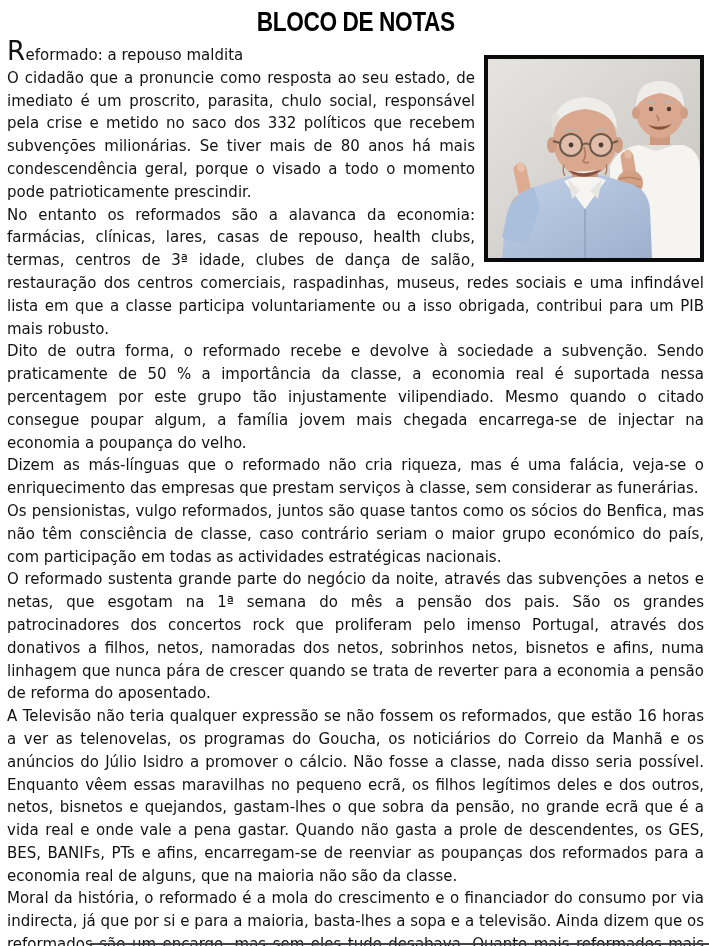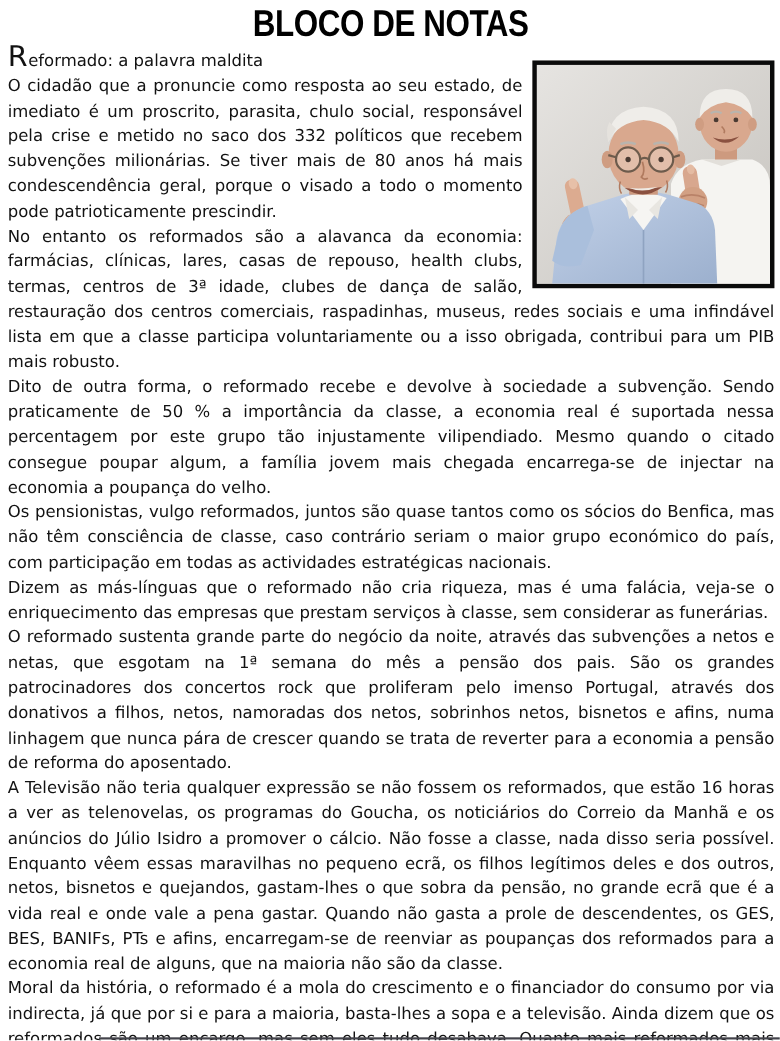--- a/index.html
+++ b/index.html
@@ -3,21 +3,21 @@
 <meta charset="utf-8">
 <style>
   html,body{margin:0;padding:0;background:#ffffff;}
   .page{
     width:709px;height:946px;background:#ffffff;position:relative;overflow:hidden;
     box-sizing:border-box;padding:2px 5px 0 7px;
     font-family:"DejaVu Sans",sans-serif;color:#121212;
   }
   .title{
     text-align:center;font-family:"Liberation Sans",sans-serif;
-    font-weight:700;font-size:34px;line-height:37px;color:#000;
+    font-weight:700;font-size:27px;line-height:37px;color:#000;
     margin:2px 0 3px 0;
   }
   .title .tline{display:block;white-space:nowrap;}
   .title .tline > span{display:inline-block;transform:scaleX(0.84);transform-origin:50% 50%;letter-spacing:-0.5px;}
   .article{
     font-size:15px;line-height:22.8px;text-align:justify;
   }
   .article p{margin:0;}
   .photo-frame{
     float:right;width:212px;height:199px;border:4px solid #0b0b0b;
@@ -111,28 +111,28 @@
         <path d="M106,72 Q113,69 120,72" stroke="#b9b4ad" stroke-width="2.2" fill="none"></path>
         <path d="M96,88 Q99,98 95,102 Q97,105 101,103" stroke="#b07a5f" stroke-width="1.6" fill="none"></path>
 
         <path d="M80,112 Q97,124 114,111 Q97,114 80,112 Z" fill="#8a5140"></path>
         <path d="M84,112 Q97,117 110,111 Q97,113 84,112 Z" fill="#f0ebe4"></path>
         <path d="M76,106 Q74,112 77,117" stroke="#b07a5f" stroke-width="1.4" fill="none"></path>
         <path d="M118,105 Q120,111 117,116" stroke="#b07a5f" stroke-width="1.4" fill="none"></path>
       </svg>
     </div>
 
-    <p><span class="dropcap">R</span><span>eformado: a palavra maldita</span></p>
+    <p><span class="dropcap">R</span><span>eformado: a repouso maldita</span></p>
 
     <div>
         <p>O cidadão que a pronuncie como resposta ao seu estado, de imediato é um proscrito, parasita, chulo social, responsável pela crise e metido no saco dos 332 políticos que recebem subvenções milionárias. Se tiver mais de 80 anos há mais condescendência geral, porque o visado a todo o momento pode patrioticamente prescindir.</p>
         <p>No entanto os reformados são a alavanca da economia: farmácias, clínicas, lares, casas de repouso, health clubs, termas, centros de 3ª idade, clubes de dança de salão, restauração dos centros comerciais, raspadinhas, museus, redes sociais e uma infindável lista em que a classe participa voluntariamente ou a isso obrigada, contribui para um PIB mais robusto.</p>
         <p>Dito de outra forma, o reformado recebe e devolve à sociedade a subvenção. Sendo praticamente de 50 % a importância da classe, a economia real é suportada nessa percentagem por este grupo tão injustamente vilipendiado. Mesmo quando o citado consegue poupar algum, a família jovem mais chegada encarrega-se de injectar na economia a poupança do velho.</p>
+        <p>Dizem as más-línguas que o reformado não cria riqueza, mas é uma falácia, veja-se o enriquecimento das empresas que prestam serviços à classe, sem considerar as funerárias.</p>
         <p>Os pensionistas, vulgo reformados, juntos são quase tantos como os sócios do Benfica, mas não têm consciência de classe, caso contrário seriam o maior grupo económico do país, com participação em todas as actividades estratégicas nacionais.</p>
-        <p>Dizem as más-línguas que o reformado não cria riqueza, mas é uma falácia, veja-se o enriquecimento das empresas que prestam serviços à classe, sem considerar as funerárias.</p>
         <p>O reformado sustenta grande parte do negócio da noite, através das subvenções a netos e netas, que esgotam na 1ª semana do mês a pensão dos pais. São os grandes patrocinadores dos concertos rock que proliferam pelo imenso Portugal, através dos donativos a filhos, netos, namoradas dos netos, sobrinhos netos, bisnetos e afins, numa linhagem que nunca pára de crescer quando se trata de reverter para a economia a pensão de reforma do aposentado.</p>
         <p>A Televisão não teria qualquer expressão se não fossem os reformados, que estão 16 horas a ver as telenovelas, os programas do Goucha, os noticiários do Correio da Manhã e os anúncios do Júlio Isidro a promover o cálcio. Não fosse a classe, nada disso seria possível. Enquanto vêem essas maravilhas no pequeno ecrã, os filhos legítimos deles e dos outros, netos, bisnetos e quejandos, gastam-lhes o que sobra da pensão, no grande ecrã que é a vida real e onde vale a pena gastar. Quando não gasta a prole de descendentes, os GES, BES, BANIFs, PTs e afins, encarregam-se de reenviar as poupanças dos reformados para a economia real de alguns, que na maioria não são da classe.</p>
         <p>Moral da história, o reformado é a mola do crescimento e o financiador do consumo por via indirecta, já que por si e para a maioria, basta-lhes a sopa e a televisão. Ainda dizem que os reformados são um encargo, mas sem eles tudo desabava. Quanto mais reformados mais recursos para os mais novos injectarem à economia. Baixar a idade da reforma impõe-se e já. Assine a petição.</p>
       </div>
 
   </div>
 
   <div class="bottom-rule"></div>
 </div>
 

